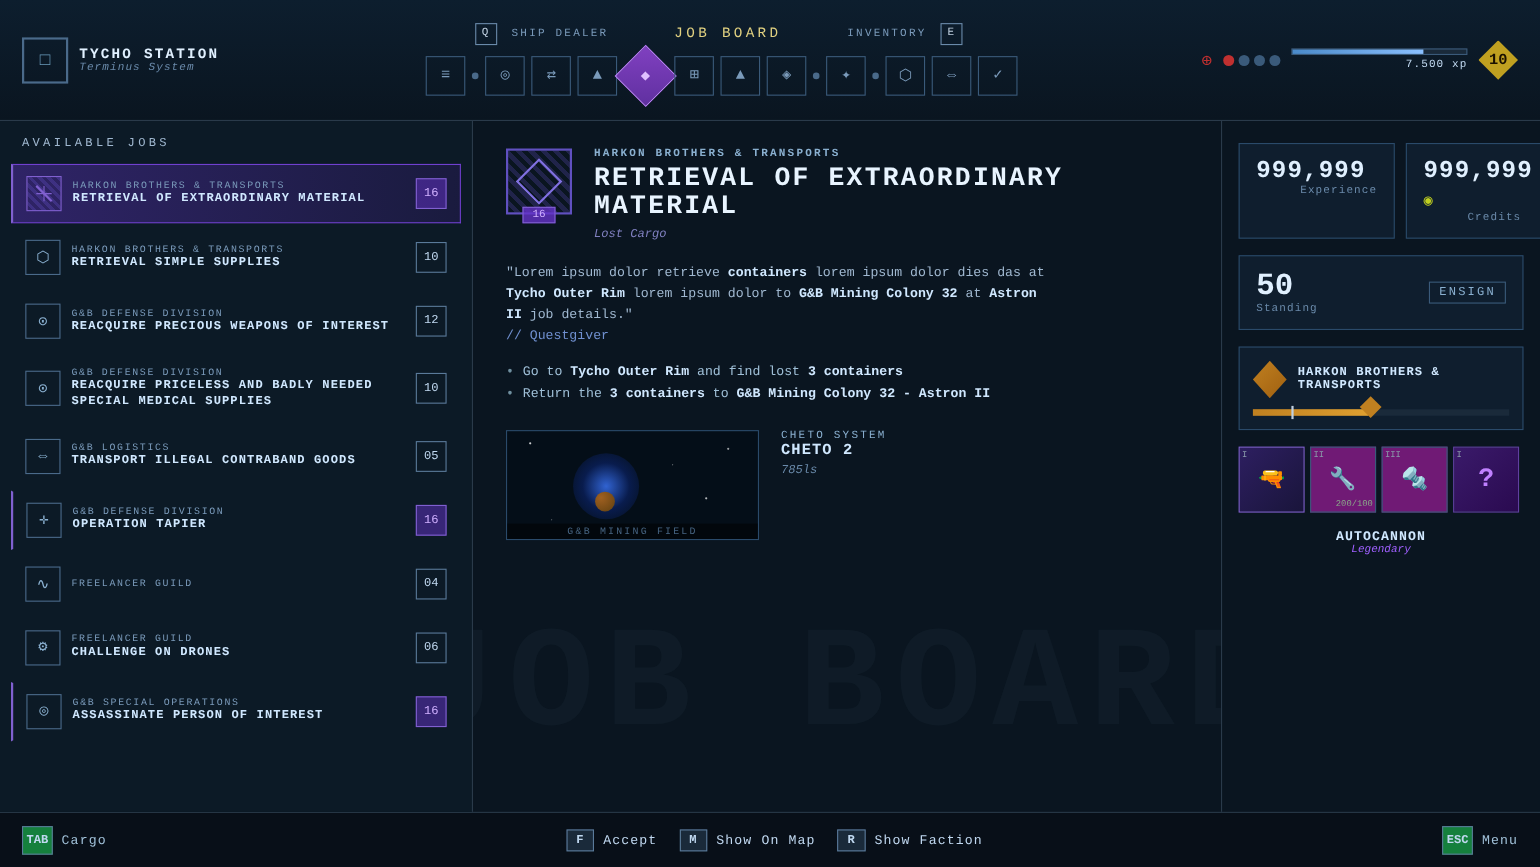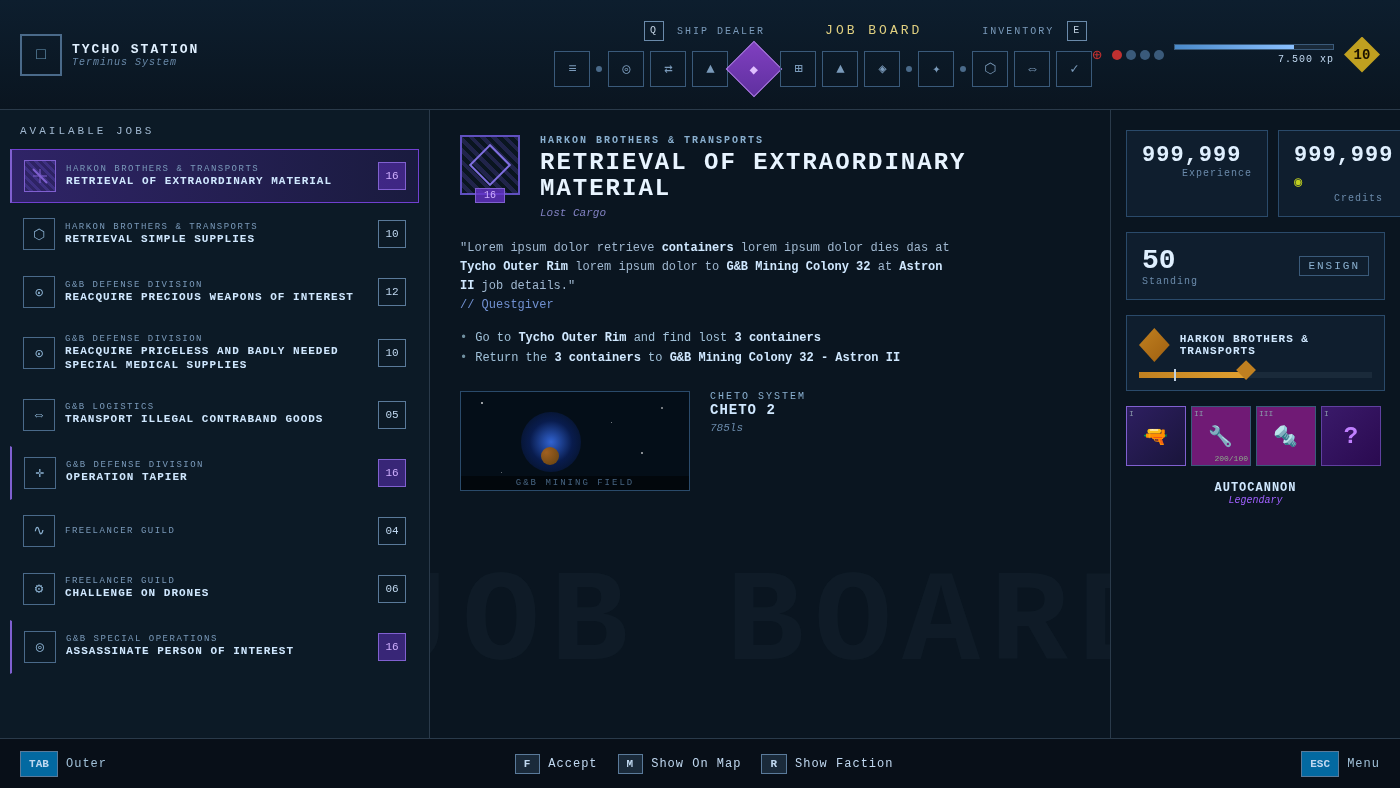--- a/index.html
+++ b/index.html
@@ -53,21 +53,21 @@
       color: #6a8aaa;
       font-size: 10px;
       letter-spacing: 1px;
       font-style: italic;
     }
 
     .top-nav-center {
       flex: 1;
       display: flex;
       flex-direction: column;
-      align-items: flex-end;
+      align-items: center;
       gap: 8px;
     }
 
     .nav-labels {
       display: flex;
       align-items: center;
       gap: 60px;
       font-size: 10px;
       letter-spacing: 2px;
       color: #7a9aba;
@@ -694,24 +694,24 @@
       display: flex;
       align-items: center;
       gap: 8px;
       cursor: pointer;
     }
 
     .key-btn {
       display: flex;
       align-items: center;
       justify-content: center;
-      width: 38px;
+      width: 28px;
       height: 26px;
       border: 1px solid #5a7a9a;
-      background: #0369a1;
+      background: #15803d;
       color: #c0d8f0;
       font-size: 11px;
       font-weight: bold;
     }
 
     .bottom-btn-label {
       font-size: 12px;
       color: #a0c0d8;
       letter-spacing: 1px;
     }
@@ -1031,21 +1031,21 @@
     <div>
       <div class="reward-item-name">AUTOCANNON</div>
       <div class="reward-item-rarity">Legendary</div>
     </div>
   </div>
 </div>
 
 <div class="bottom-bar">
   <div class="bottom-btn">
     <span class="key-btn">TAB</span>
-    <span class="bottom-btn-label">Outer</span>
+    <span class="bottom-btn-label">Cargo</span>
   </div>
 
   <div class="bottom-actions">
     <div class="action-btn">
       <span class="action-key">F</span>
       <span class="action-label">Accept</span>
     </div>
     <div class="action-btn">
       <span class="action-key">M</span>
       <span class="action-label">Show On Map</span>

